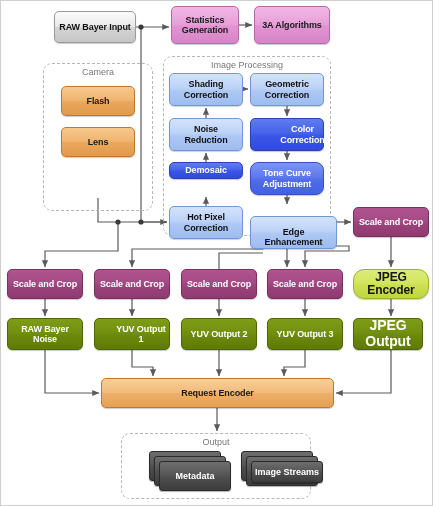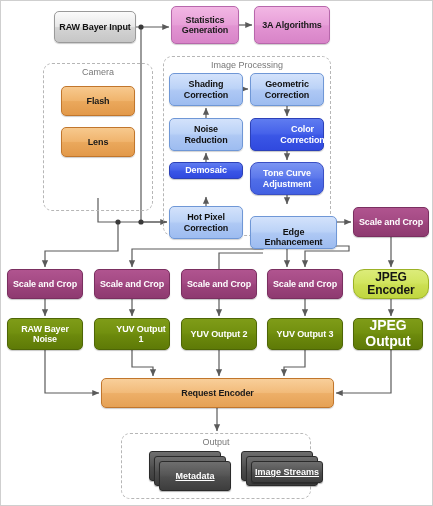--- a/index.html
+++ b/index.html
@@ -115,21 +115,20 @@
     background:linear-gradient(180deg,#dcec7a 0%,#d2e55f 46%,#ccdf52 54%,#c0d63f 100%);
     border:1px solid #9cb226;
     color:#141414;
     box-shadow:0 1px 1px rgba(0,0,0,.20);
   }
   .c-darkcard{
     background:linear-gradient(180deg,#6e6e6e 0%,#565656 46%,#4e4e4e 54%,#3d3d3d 100%);
     border:1px solid #2b2b2b;
     color:#ffffff;
     box-shadow:0 1px 1px rgba(0,0,0,.30);
-    text-decoration:underline;
   }
   .stackcard{
     position:absolute;
     box-sizing:border-box;
     border-radius:3px;
     z-index:3;
   }
   .stackcard.back2{z-index:3;}
   .stackcard.back1{z-index:4;}
   .stackcard.front{z-index:5;display:flex;align-items:center;justify-content:center;font-weight:bold;}

